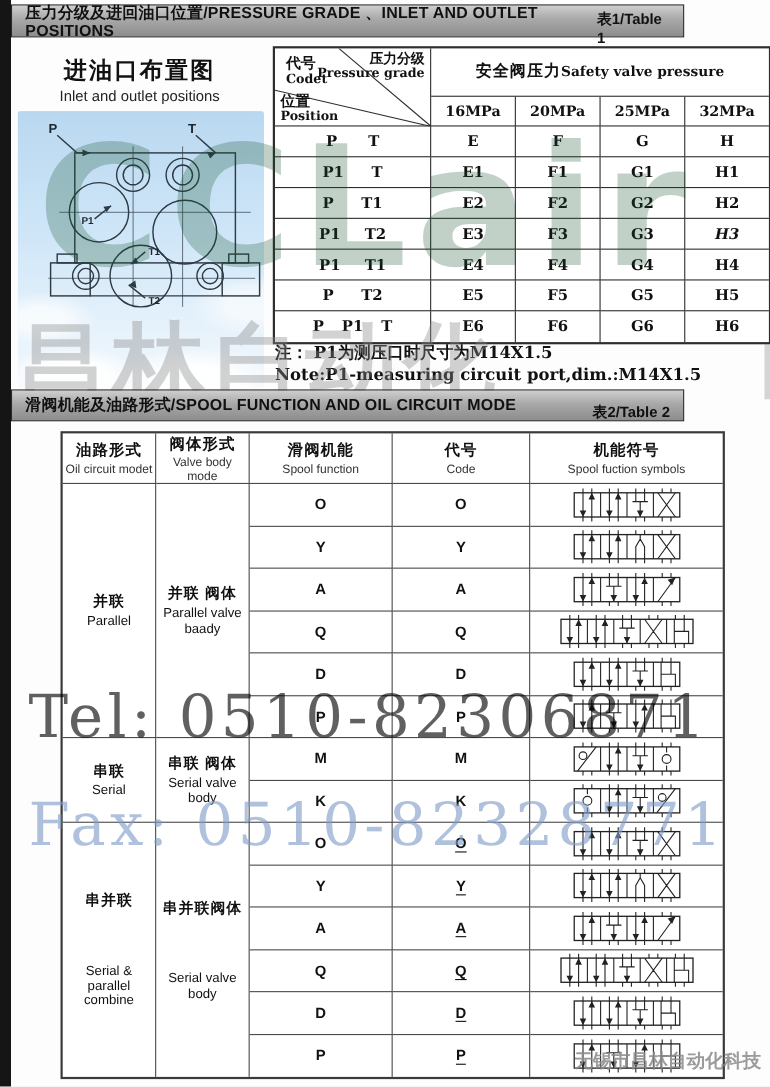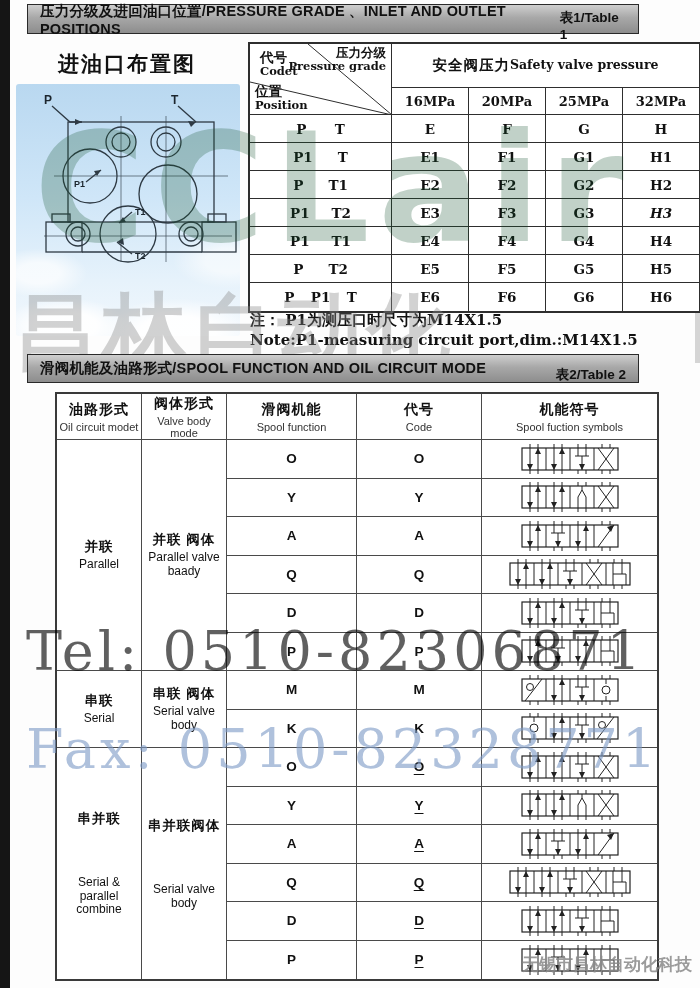--- a/index.html
+++ b/index.html
@@ -2,21 +2,21 @@
 <html><head>
 <meta charset="utf-8">
 <style>
   html,body{margin:0;padding:0;background:#e9e9e9;}
   #page{position:relative;width:700px;height:988px;background:#fdfdfd;overflow:hidden;
         font-family:"Liberation Sans",sans-serif;color:#111;}
   .edge-left{position:absolute;left:0;top:0;width:10px;height:988px;background:#151515;}
   .edge-right{position:absolute;right:0;top:108px;width:5px;height:255px;background:#b5b5b5;opacity:.55;}
 
   
-  .bar{position:absolute;left:27px;width:612px;height:30px;display:flex;align-items:center;
+  .bar{position:absolute;left:10px;width:612px;height:30px;display:flex;align-items:center;
        justify-content:space-between;padding:0 12px;box-sizing:border-box;
        background:linear-gradient(180deg,#cfcfcf 0%,#a8a8a8 45%,#8d8d8d 100%);
        border:1px solid #2a2a2a;z-index:6;}
   .bar .t{font-size:14.5px;font-weight:bold;letter-spacing:.2px;}
   .bar .ref{font-size:13.5px;font-weight:bold;margin-top:12px;}
 
   
   #diagram-panel{position:absolute;left:12px;top:40px;width:230px;z-index:2;text-align:center;}
   #diagram-panel .dt-cn{font-size:21px;font-weight:bold;margin-top:10px;letter-spacing:2px;}
   #diagram-panel .dt-en{font-size:13.5px;color:#222;margin-top:2px;}
@@ -85,20 +85,21 @@
   <div class="edge-left"></div>
   <div class="edge-right"></div>
 
   <div class="bar" style="top:4px;">
     <span class="t">压力分级及进回油口位置/PRESSURE GRADE 、INLET AND OUTLET POSITIONS</span>
     <span class="ref">表1/Table 1</span>
   </div>
 
   <div id="diagram-panel">
     <div class="dt-cn">进油口布置图</div>
+    <div class="dt-en">Inlet and outlet positions</div>
     <div id="blue-box">
       <svg width="222" height="250" viewBox="0 0 222 250">
         <g stroke="#3c4a56" stroke-width="0.7" fill="none">
           <line x1="38" y1="92" x2="212" y2="92"></line>
           <line x1="105" y1="32" x2="105" y2="178"></line>
           <line x1="150" y1="32" x2="150" y2="178"></line>
           <line x1="28" y1="152" x2="216" y2="152"></line>
         </g>
         <g stroke="#2e3a44" stroke-width="1.3" fill="none">
           <rect x="52" y="38" width="146" height="100"></rect>

